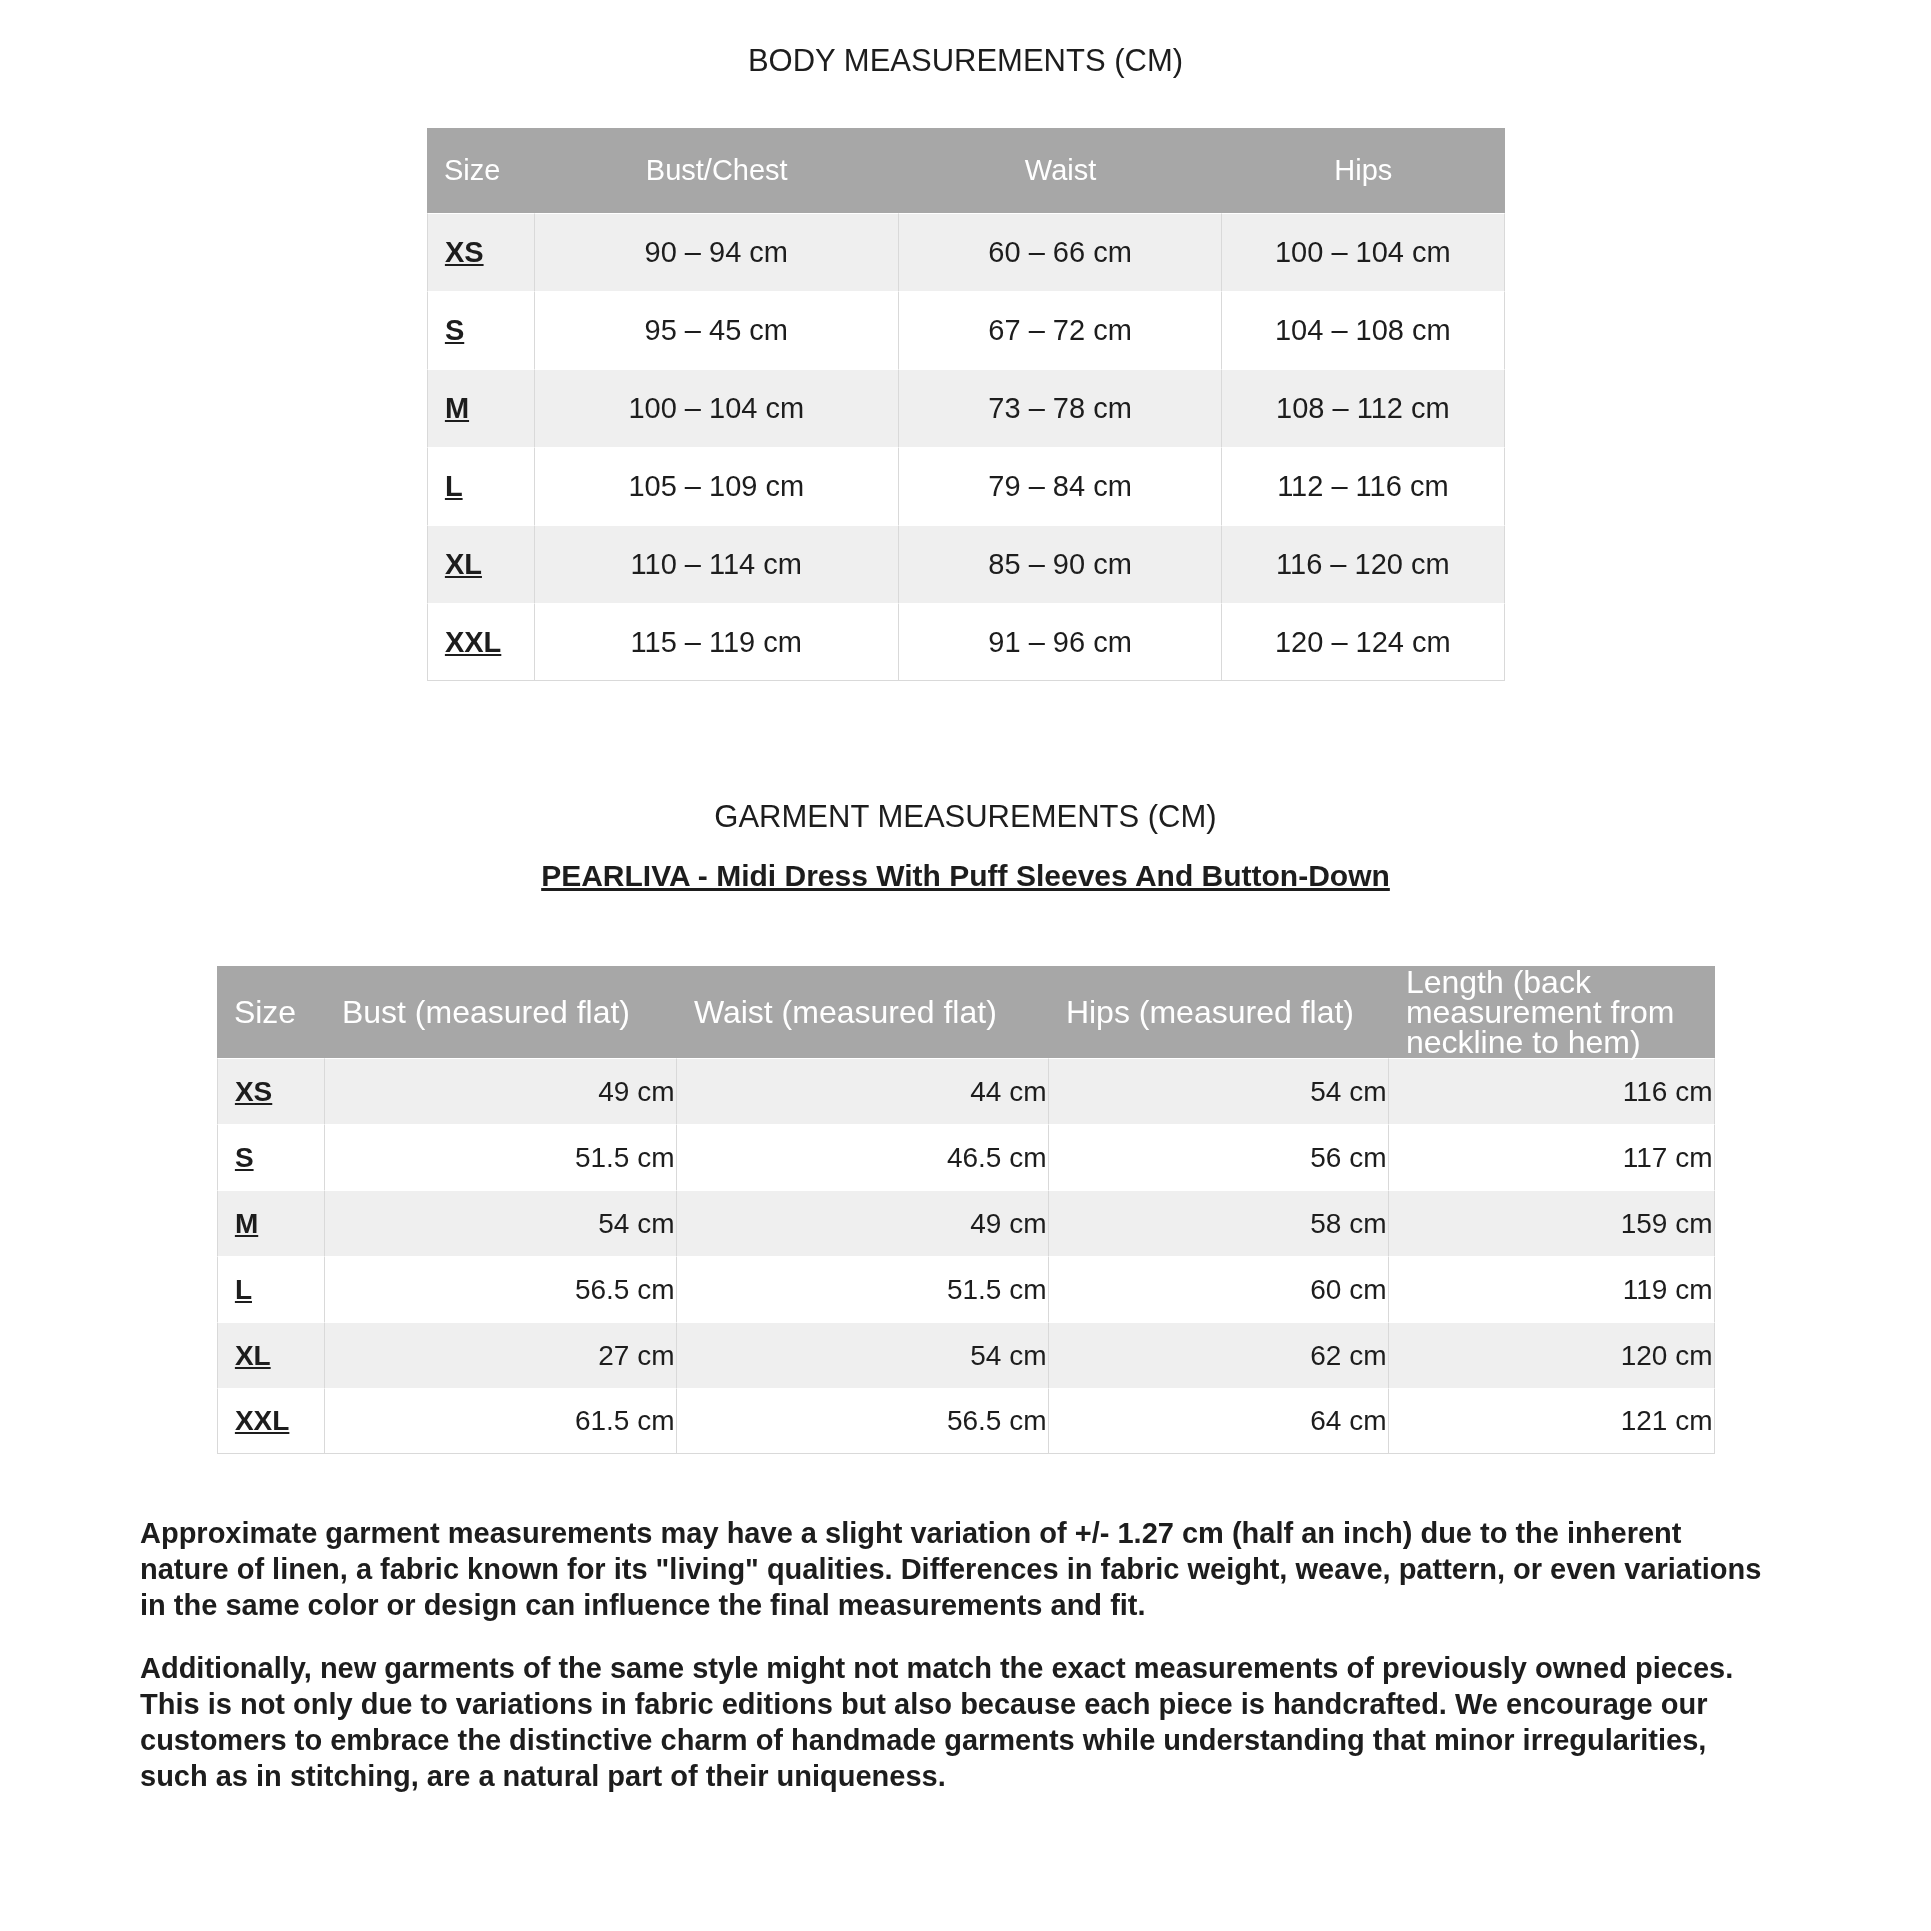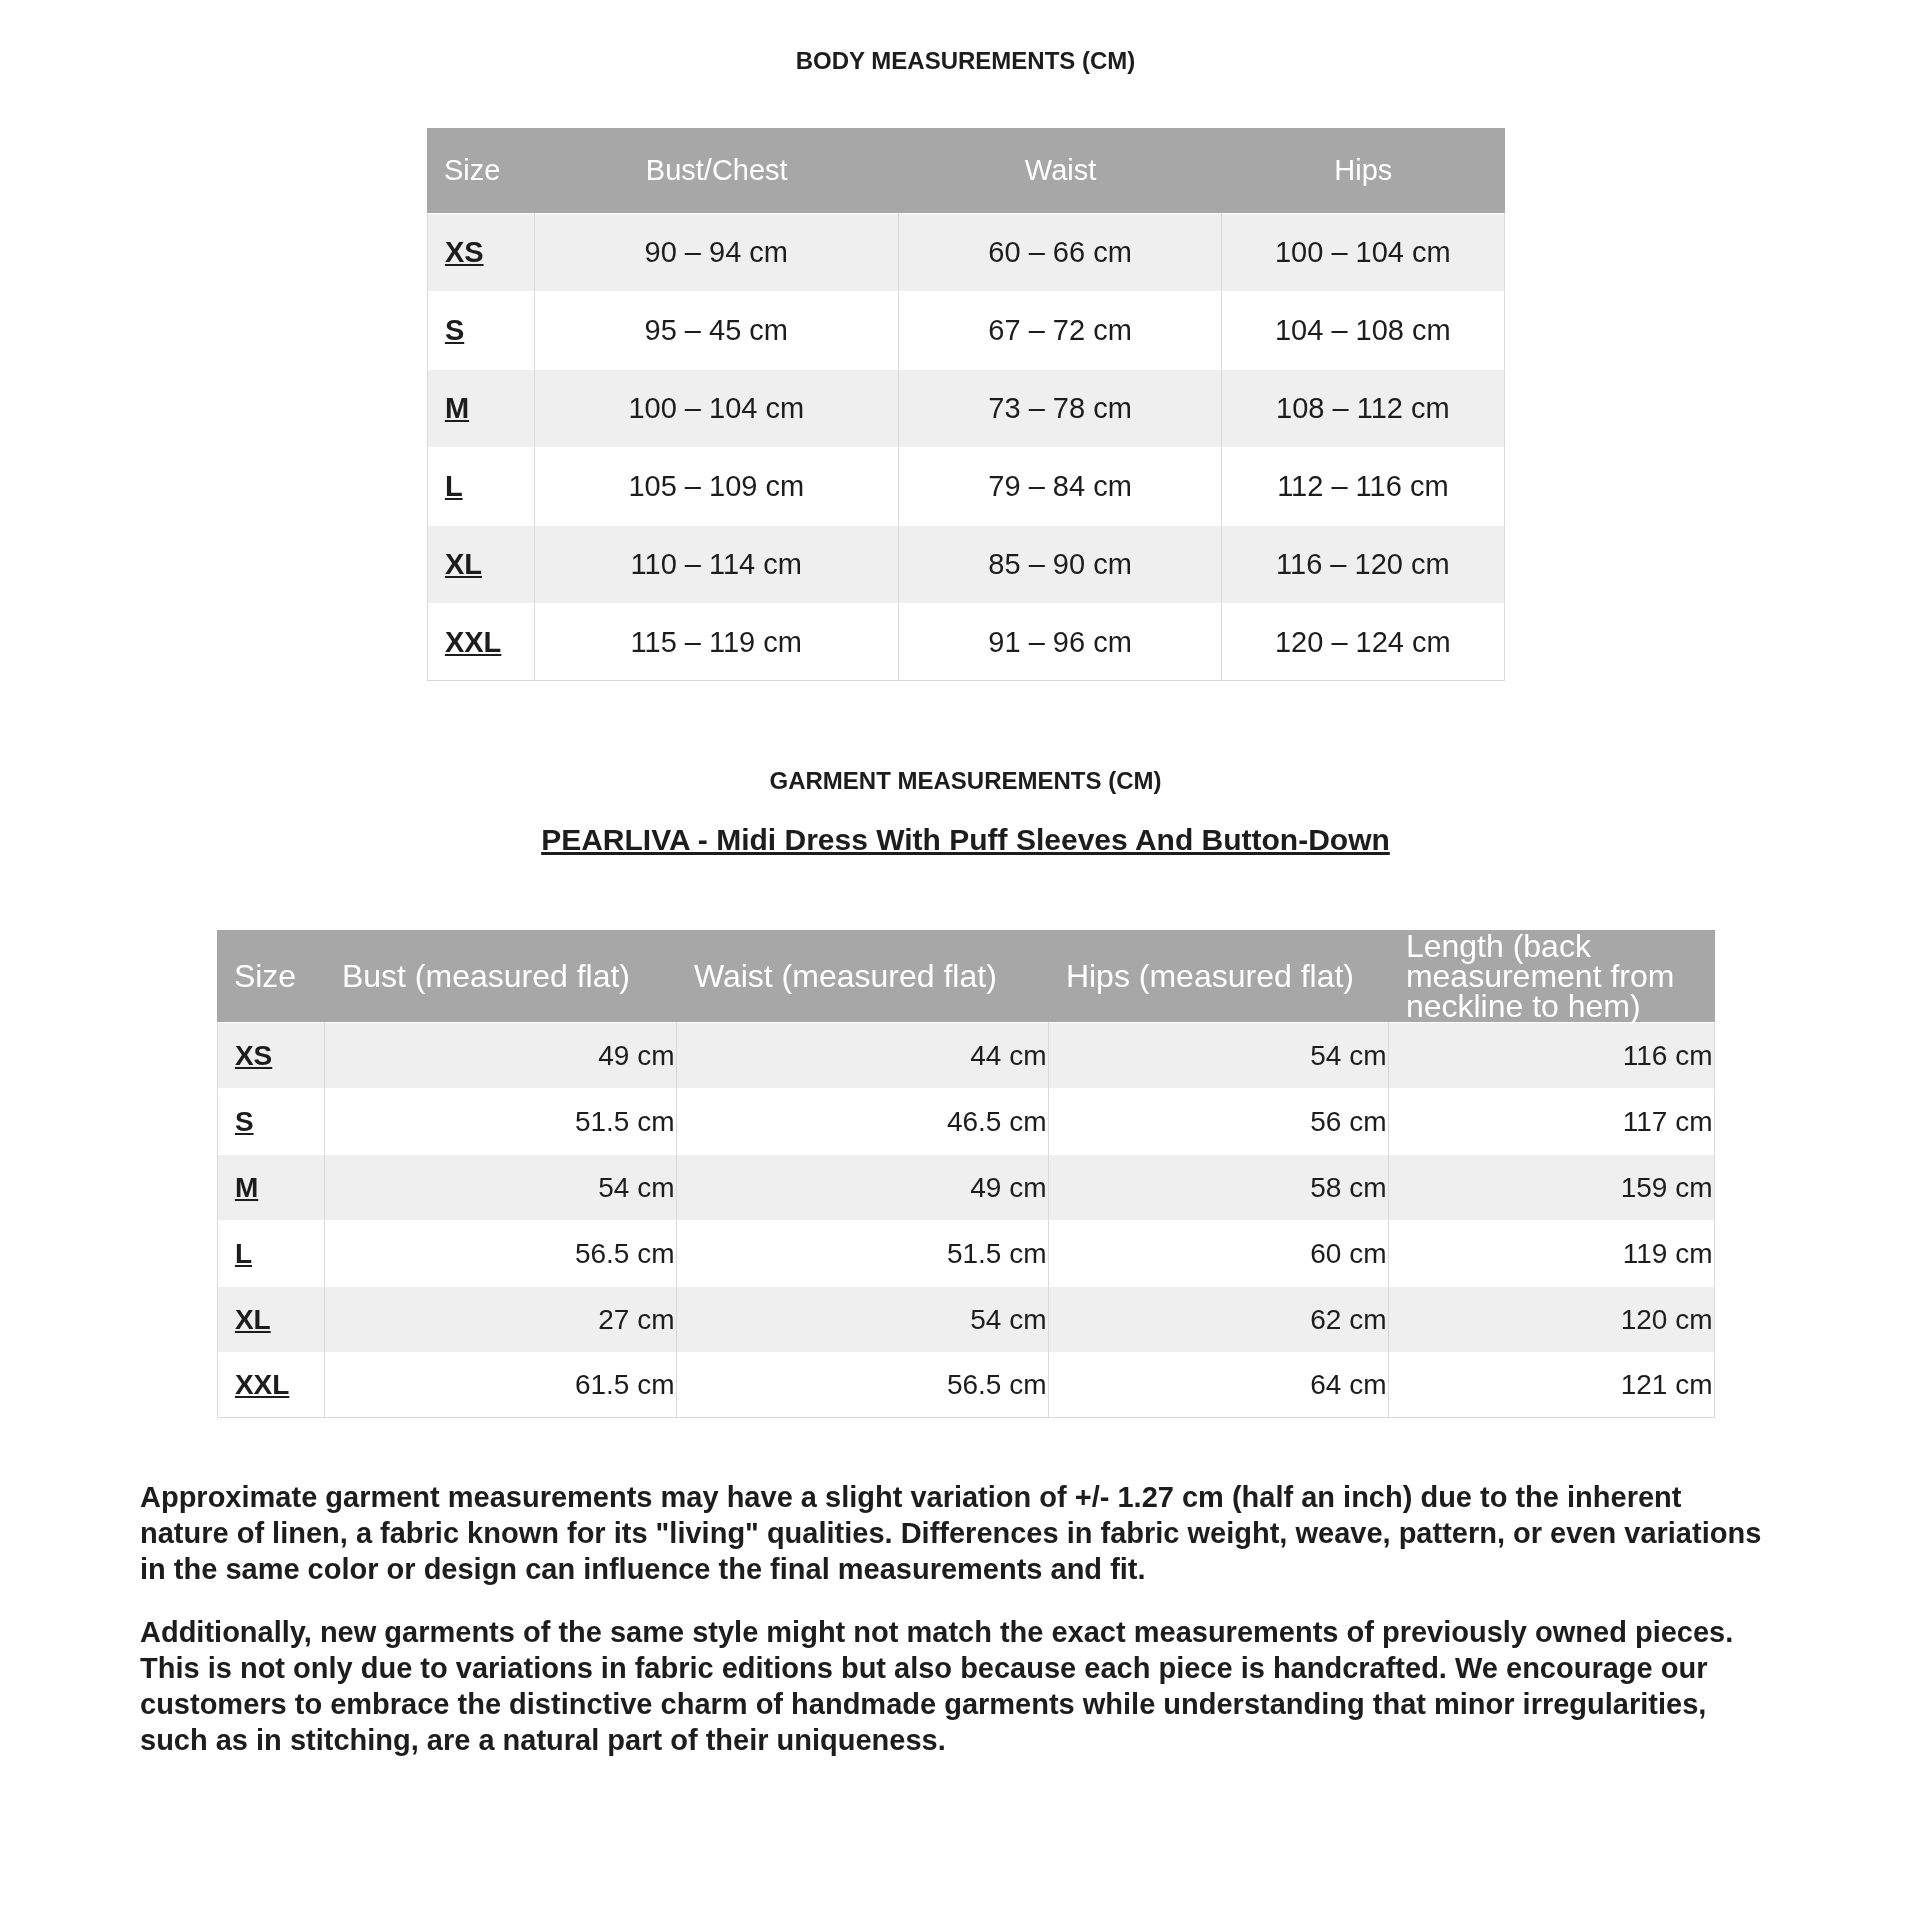--- a/index.html
+++ b/index.html
@@ -14,25 +14,25 @@
   html, body { margin: 0; padding: 0; background: #ffffff; }
   body {
     width: 1931px; height: 1931px; overflow: hidden;
     font-family: "Liberation Sans", sans-serif;
     color: var(--text);
   }
   .page { position: relative; width: 1931px; height: 1931px; }
 
   .title {
     margin: 0; text-align: center;
-    font-size: 24px; font-weight: 700; line-height: 39px;
+    font-size: 31px; font-weight: 400; line-height: 39px;
     color: var(--text);
   }
   .title.first { padding-top: 41px; }
-  .title.second { margin-top: 80px; }
+  .title.second { margin-top: 116px; }
   .subtitle {
     margin: 21px 0 0 0; text-align: center;
     font-size: 30px; font-weight: 700; line-height: 37px;
     color: var(--text);
     text-decoration: underline;
   }
 
   table.size-table {
     border-collapse: separate; border-spacing: 0;
     table-layout: fixed; margin-left: auto; margin-right: auto;

